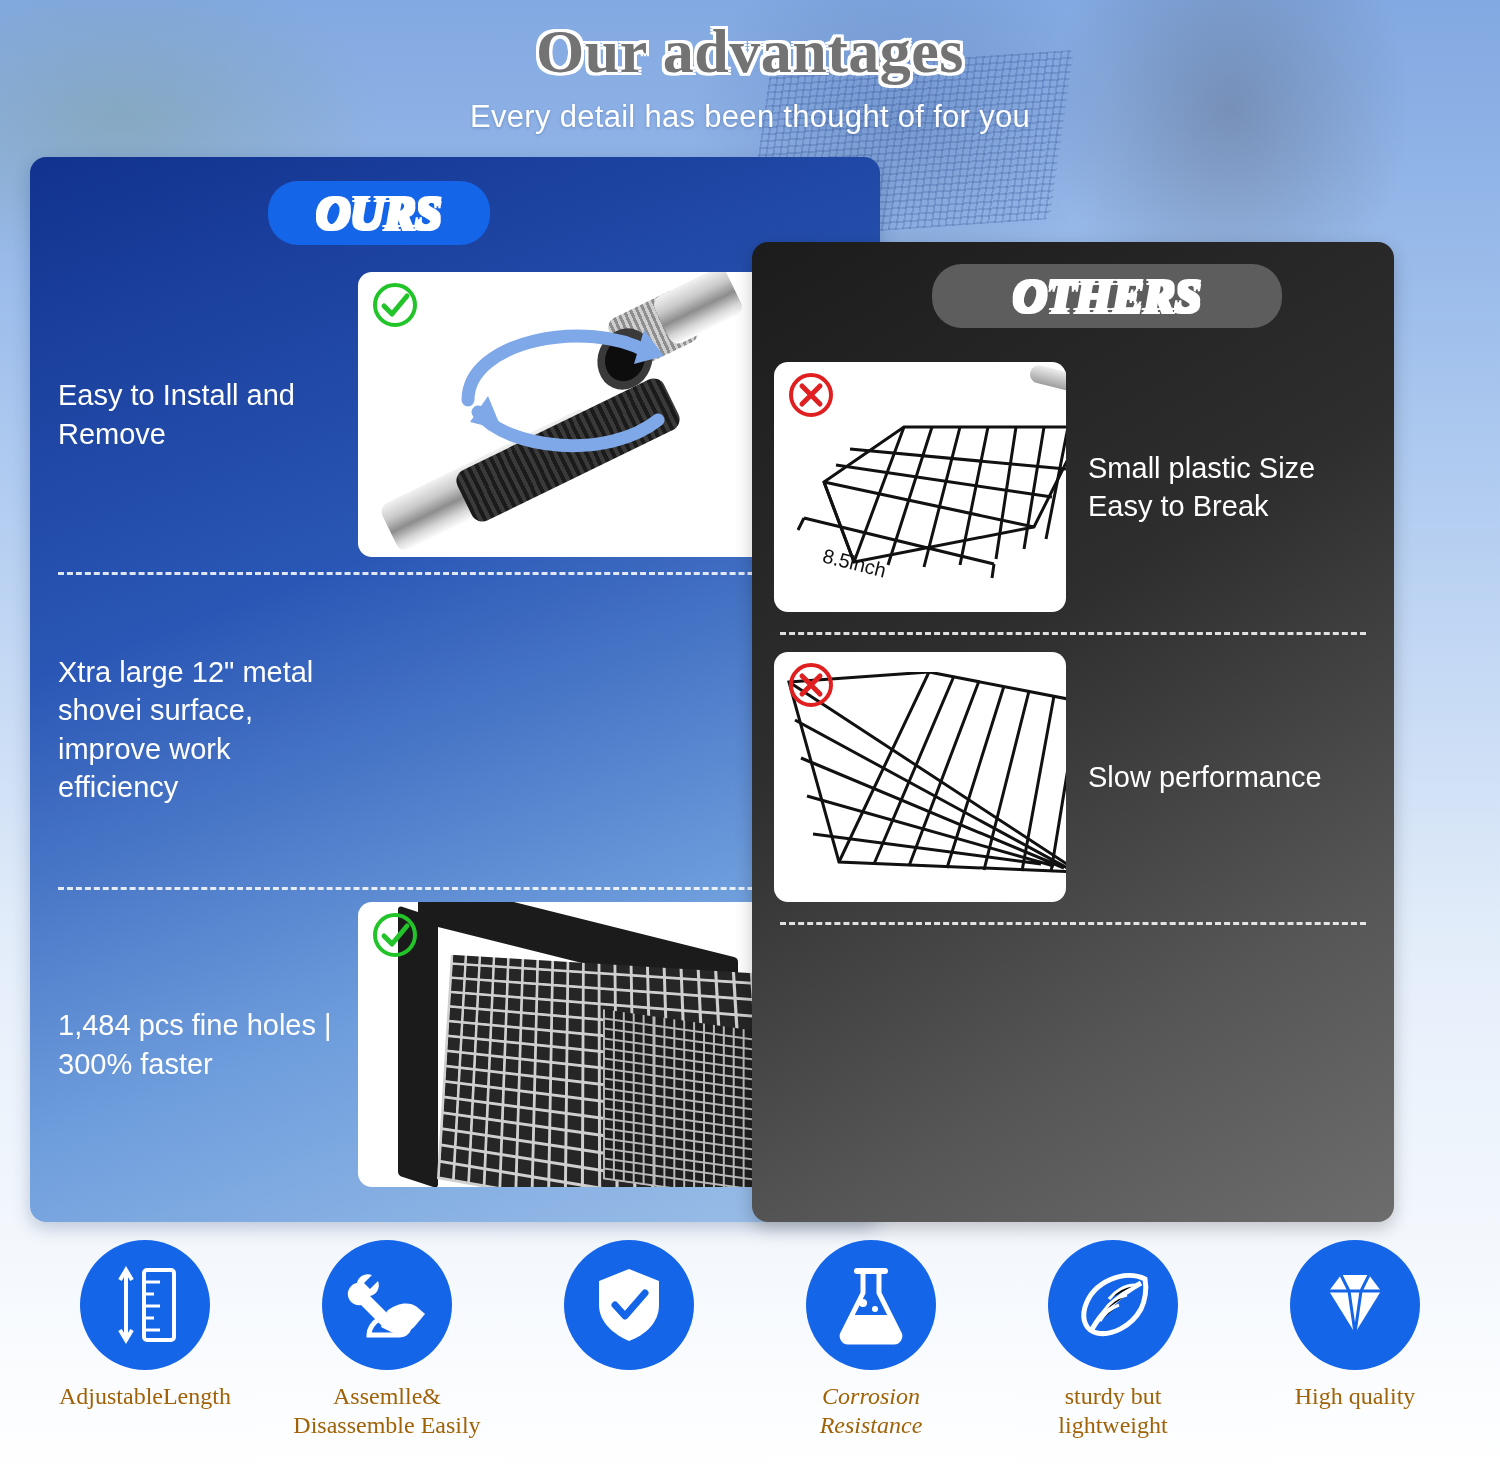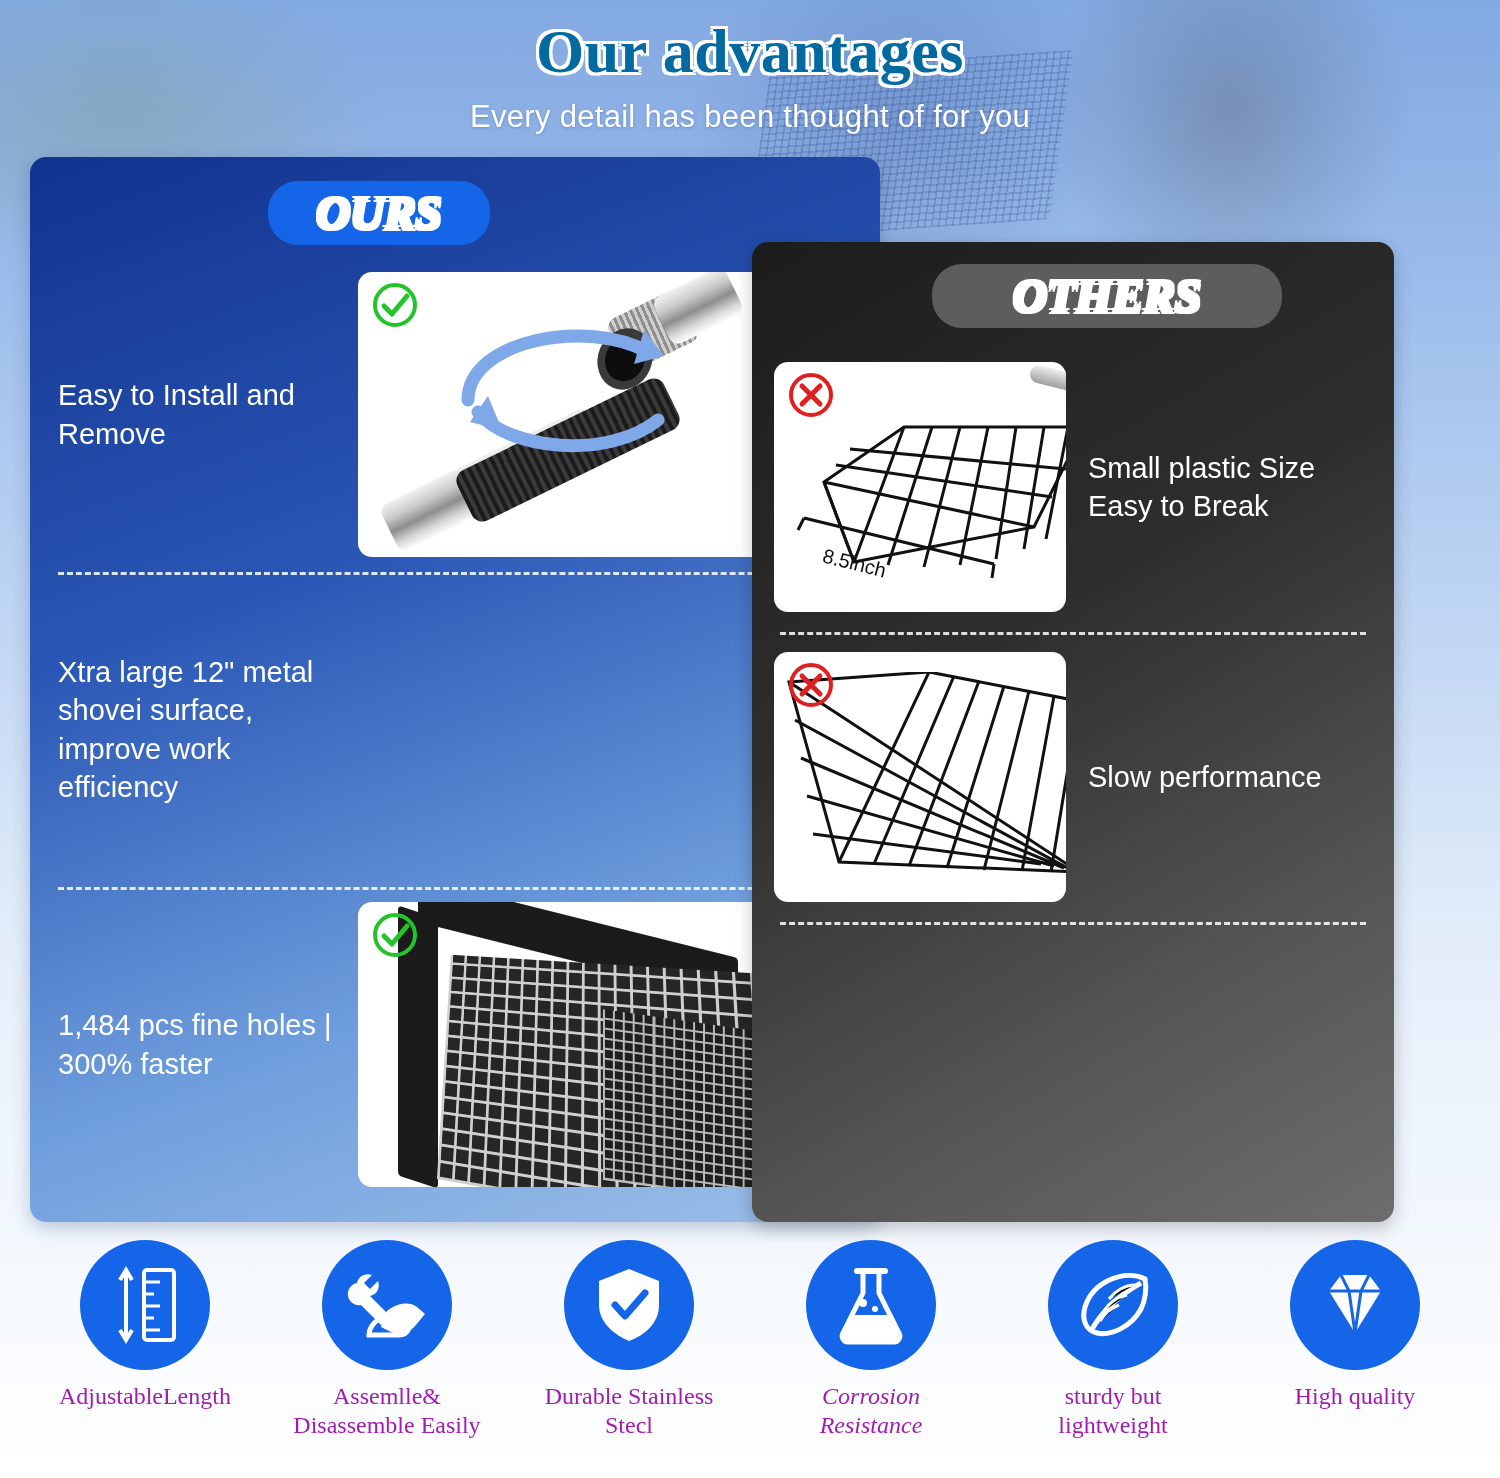--- a/index.html
+++ b/index.html
@@ -29,21 +29,21 @@
                 repeating-linear-gradient(0deg, rgba(30,60,130,0.18) 0 2px, rgba(255,255,255,0) 2px 7px);
     transform: skewX(-12deg) rotate(-4deg);
     border-radius: 6px;
   }
 
   .header { position: relative; text-align: center; padding-top: 16px; }
   .title {
     font-family: "Liberation Serif", serif;
     font-weight: bold;
     font-size: 62px;
-    color: #0369a1;
+    color: #737373;
     letter-spacing: 0.5px;
     text-shadow:
       -3px -3px 0 #ffffff, 3px -3px 0 #ffffff, -3px 3px 0 #ffffff, 3px 3px 0 #ffffff,
       0 -3px 0 #ffffff, 0 3px 0 #ffffff, -3px 0 0 #ffffff, 3px 0 0 #ffffff;
   }
   .subtitle {
     margin-top: 12px;
     font-size: 31px;
     color: #ffffff;
     letter-spacing: 0.3px;
@@ -155,21 +155,21 @@
     padding: 12px 28px 0 28px;
   }
   .feature { width: 16.2%; text-align: center; }
   .circle {
     width: 130px; height: 130px; margin: 0 auto 12px auto;
     background: #1565e8; border-radius: 50%;
     display: flex; align-items: center; justify-content: center;
   }
   .feature-label {
     font-family: "Liberation Serif", serif;
-    font-size: 24px; color: #a21caf; line-height: 1.2;
+    font-size: 24px; color: #a16207; line-height: 1.2;
   }
 </style>
 </head>
 <body>
 
 <div class="bg-photo"></div>
 
 <div class="header">
   <div class="title">Our advantages</div>
   <div class="subtitle">Every detail has been thought of for you</div>
@@ -325,22 +325,20 @@
 Disassemble Easily</div>
   </div>
 
   <div class="feature">
     <div class="circle">
       <svg width="84" height="84" viewBox="0 0 84 84">
         <path d="M42 6 L72 18 V42 c0 18 -14 30 -30 36 C28 72 12 60 12 42 V18 Z" fill="#fff"></path>
         <path d="M28 42 L38 53 L58 30" fill="none" stroke="#1565e8" stroke-width="7" stroke-linecap="round" stroke-linejoin="round"></path>
       </svg>
     </div>
-    <div class="feature-label" style="white-space:pre-line;">Durable Stainless
-Stecl</div>
   </div>
 
   <div class="feature">
     <div class="circle">
       <svg width="84" height="84" viewBox="0 0 84 84">
         <path d="M34 8 h16 v22 l20 40 a6 6 0 0 1 -5 9 H19 a6 6 0 0 1 -5 -9 l20 -40 z" fill="none" stroke="#fff" stroke-width="5"></path>
         <path d="M28 8 h28" stroke="#fff" stroke-width="6" stroke-linecap="round"></path>
         <path d="M24 52 h36 l10 20 a5 5 0 0 1 -4 7 H18 a5 5 0 0 1 -4 -7 z" fill="#fff"></path>
         <circle cx="34" cy="40" r="4" fill="#fff"></circle>
         <circle cx="46" cy="46" r="3" fill="#fff"></circle>

